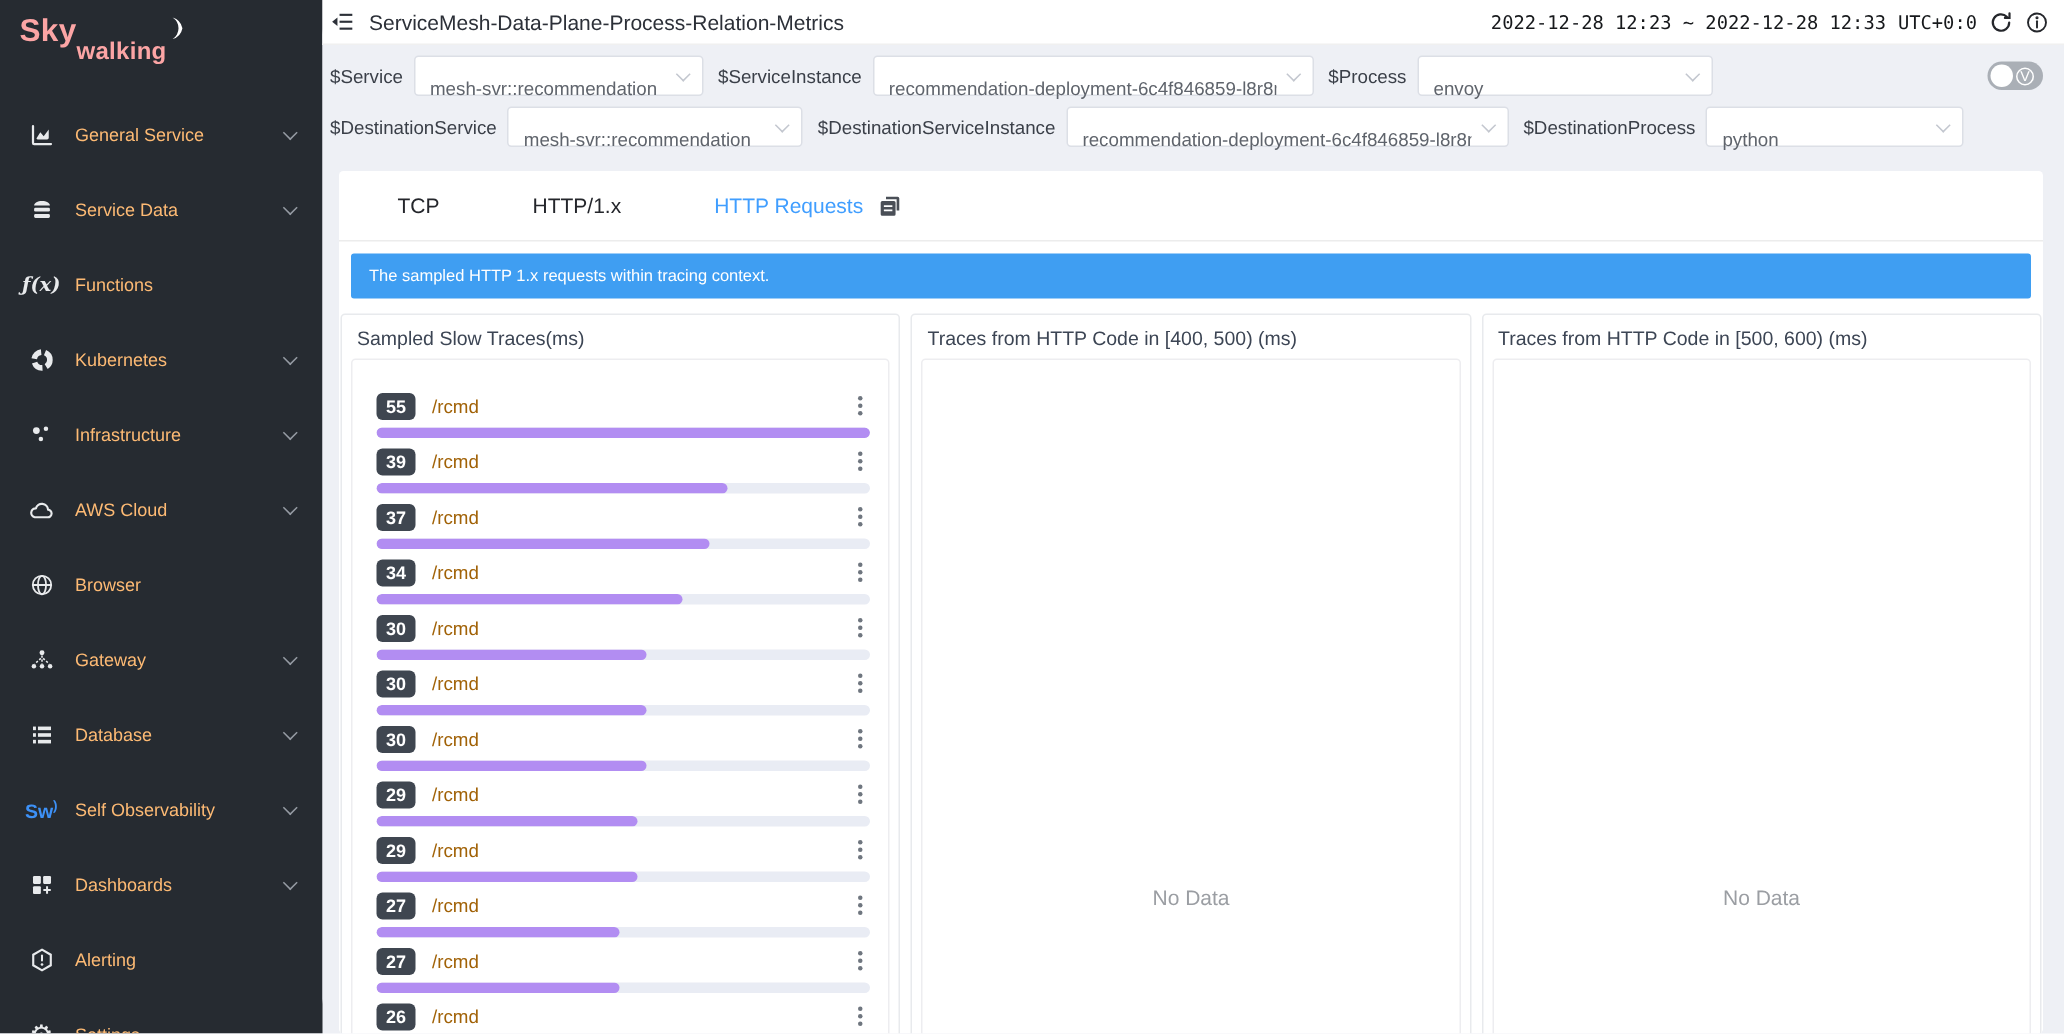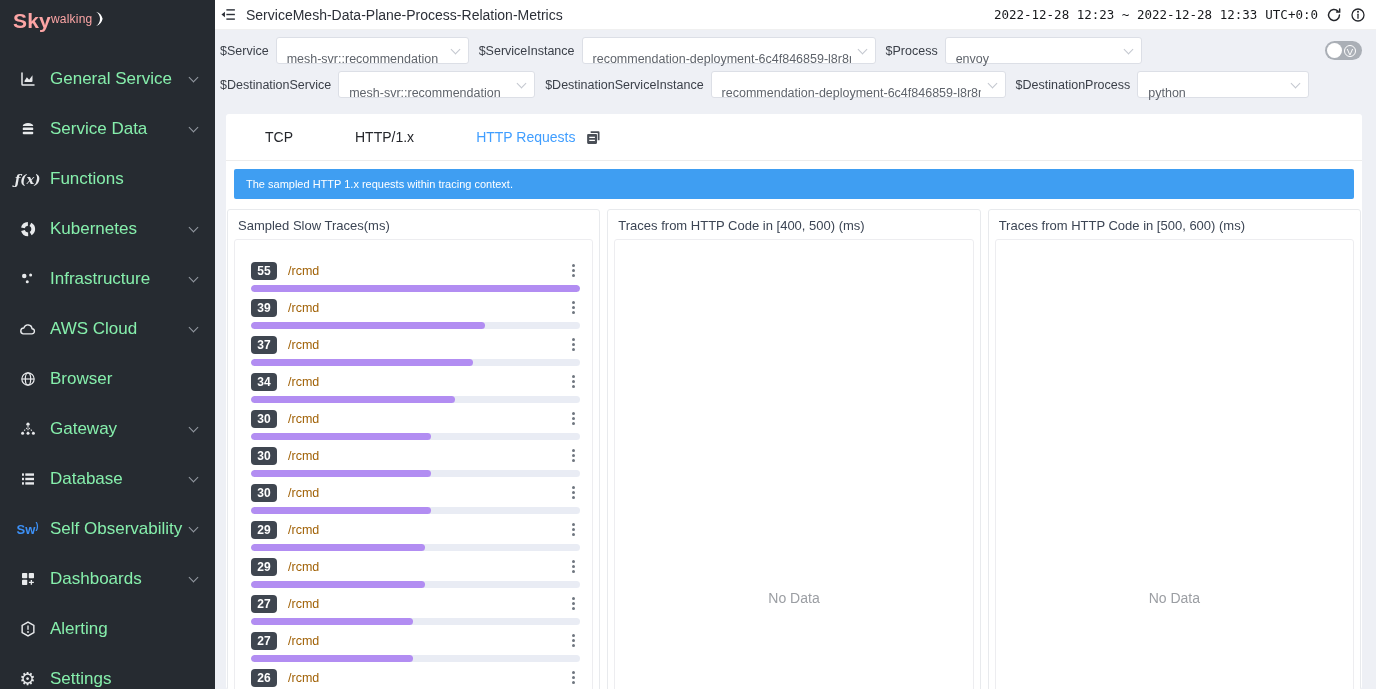--- a/index.html
+++ b/index.html
@@ -5,26 +5,26 @@
   * { box-sizing: border-box; margin: 0; padding: 0; }
   html, body { width: 1376px; height: 689px; overflow: hidden; }
   body { font-family: "Liberation Sans", sans-serif; background: #eef0f5; }
   .app { display: flex; width: 100%; height: 100%; }
 
   
   .sidebar { width: 215px; height: 100%; background: var(--sidebar-bg, #262b31); flex-shrink: 0;
              color: #eef0f2; overflow: hidden; }
   .logo { padding: 9px 0 0 13px; display: flex; align-items: flex-start; color: #fca5a5; }
   .logo-primary { font-size: 21px; font-weight: bold; letter-spacing: .2px; }
-  .logo-secondary { font-size: 12px; font-weight: normal; margin-top: 3px; letter-spacing: .2px; }
+  .logo-secondary { font-size: 16px; font-weight: bold; margin-top: 17px; letter-spacing: .2px; }
   .logo svg { margin-left: 1px; margin-top: 1px; }
   .menu { margin-top: 21px; }
   .side-item { height: 50px; display: flex; align-items: center; padding: 0 18px 0 16px; cursor: pointer; }
   .s-icon { width: 23px; display: flex; justify-content: center; align-items: center; color: #e8eaec; }
-  .s-label { margin-left: 11px; font-size: 17px; color: #86efac; }
+  .s-label { margin-left: 11px; font-size: 12px; color: #fdba74; }
   .chevron { display: inline-block; width: 7px; height: 7px;
              border-right: 1.6px solid currentColor; border-bottom: 1.6px solid currentColor;
              transform: rotate(45deg); }
   .side-chev { margin-left: auto; color: #959ba3; margin-top: -4px; }
   .fx { font-style: italic; font-weight: bold; font-size: 13px; font-family: "DejaVu Serif", serif; }
   .swtxt { color: #3d91f7; font-weight: bold; font-size: 13px; }
   .swtxt i { font-style: normal; font-size: 9px; vertical-align: 5px; }
   .gear { font-size: 18px; line-height: 18px; }
 
   

